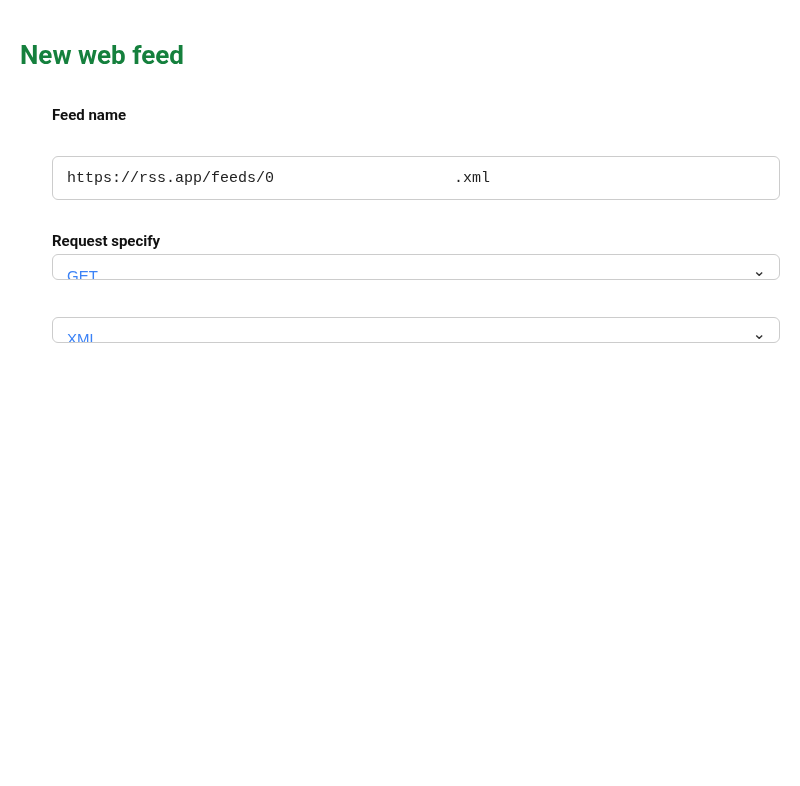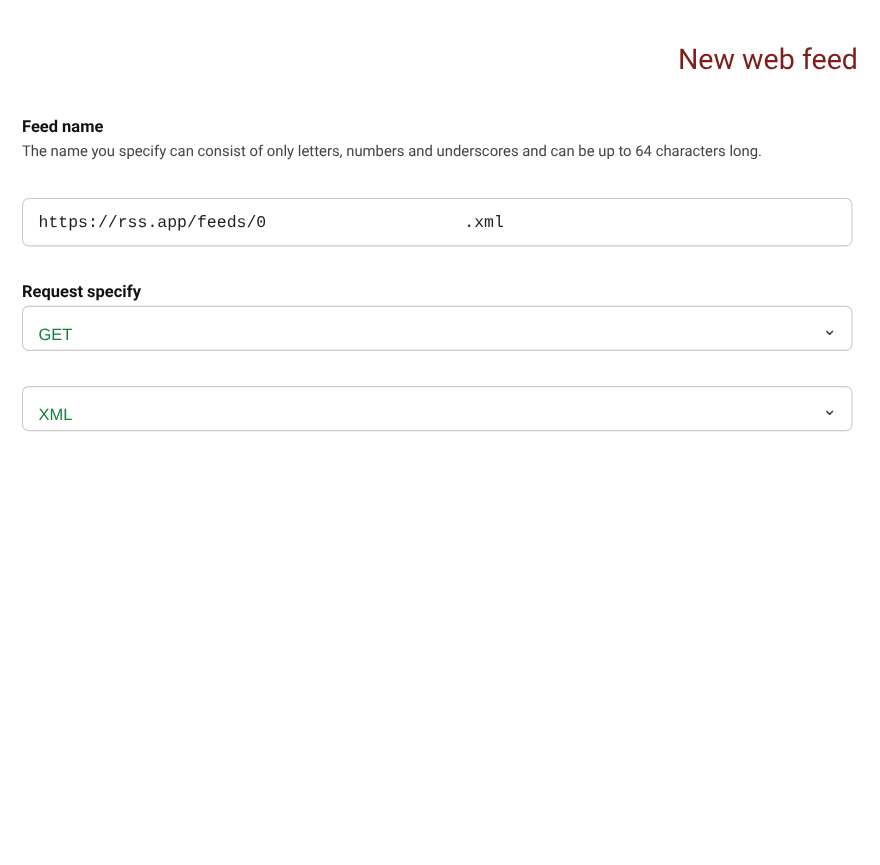--- a/index.html
+++ b/index.html
@@ -12,28 +12,28 @@
       font-family: -apple-system, BlinkMacSystemFont, 'Segoe UI', Roboto, Helvetica, Arial, sans-serif;
       background: #ffffff;
       color: #1a1a1a;
       width: 800px;
       min-height: 786px;
       padding: 40px 20px;
     }
 
     .page-title {
       font-size: 26px;
-      font-weight: 400;
+      font-weight: 700;
       margin-bottom: 36px;
-      color: #7f1d1d;
-      text-align: right;
+      color: #15803d;
     }
 
     .form-section {
       margin-bottom: 32px;
+      margin-left: 32px;
     }
 
     .field-label {
       font-size: 15px;
       font-weight: 700;
       margin-bottom: 4px;
       color: #111111;
     }
 
     .field-description {
@@ -76,26 +76,26 @@
     }
 
     .select-wrapper {
       position: relative;
       width: 100%;
       max-width: 755px;
     }
 
     .select-input {
       width: 100%;
-      height: 41px;
+      height: 26px;
       border: 1px solid #cccccc;
       border-radius: 6px;
       padding: 12px 40px 0 14px;
       font-size: 15px;
-      color: #15803d;
+      color: #3b82f6;
       background: #ffffff;
       appearance: none;
       -webkit-appearance: none;
       cursor: pointer;
       outline: none;
     }
 
     .select-arrow {
       position: absolute;
       right: 14px;
@@ -106,21 +106,20 @@
       color: #333333;
     }
   </style>
 </head>
 <body>
 
 <h1 class="page-title">New web feed</h1>
 
 <div class="form-section">
   <div class="field-label">Feed name</div>
-  <div class="field-description">The name you specify can consist of only letters, numbers and underscores and can be up to 64 characters long.</div>
 </div>
 
 <div class="form-section">
   <div class="url-input-wrapper">
     <input type="text" class="url-input" value="https://rss.app/feeds/0                    .xml" style="">
   </div>
 </div>
 
 <div class="form-section">
   <div class="field-label">Request specify</div>

